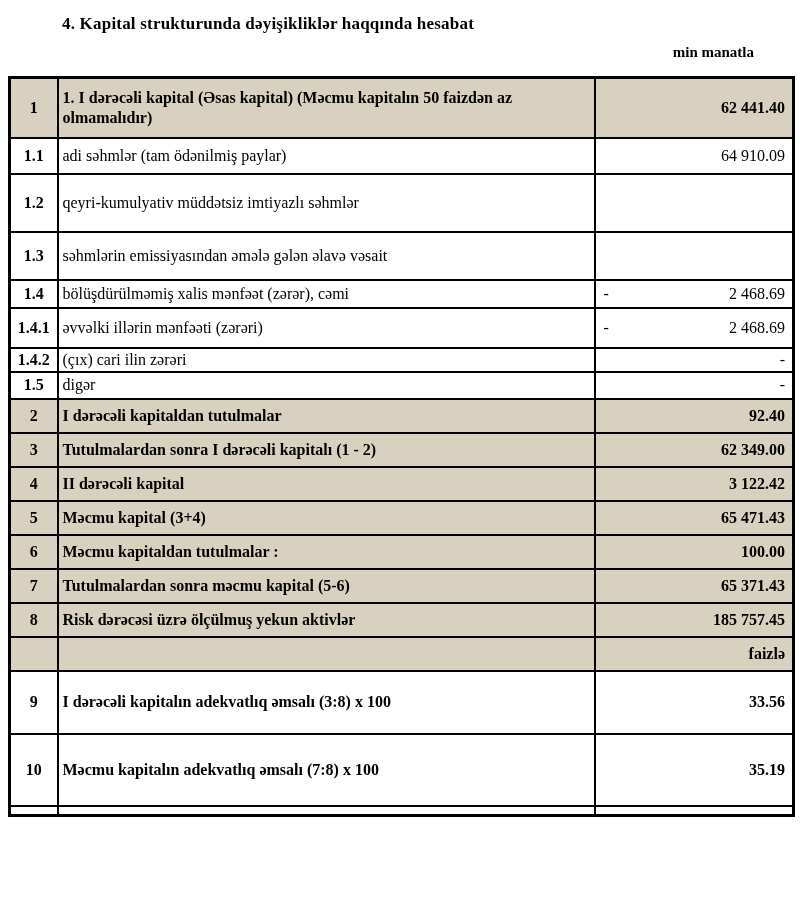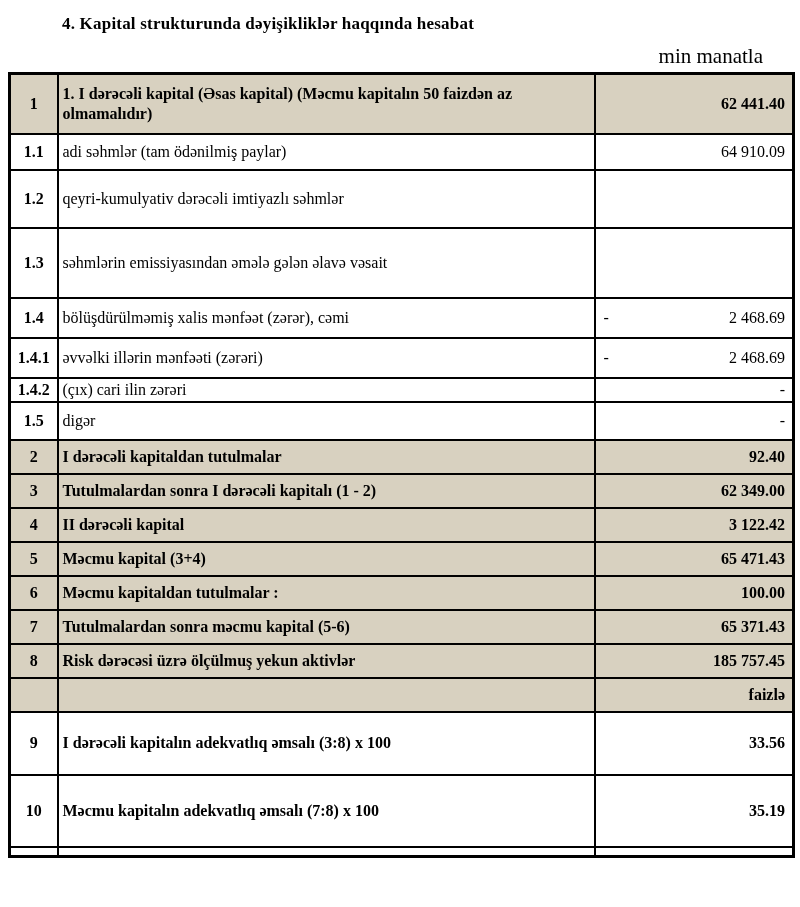--- a/index.html
+++ b/index.html
@@ -6,35 +6,35 @@
     margin: 0;
     padding: 0;
     background: #ffffff;
     font-family: "Liberation Serif", serif;
     color: #000;
   }
   .page {
     width: 800px;
     height: 907px;
     box-sizing: border-box;
-    padding: 10px 9px 0 8px;
+    padding: 10px 18px 0 8px;
     background: #fff;
   }
   .doc-title {
     font-size: 17px;
     font-weight: bold;
     margin: 4px 0 10px 54px;
     letter-spacing: 0.2px;
   }
   .unit-label {
-    font-size: 21px;
-    font-weight: normal;
+    font-size: 15px;
+    font-weight: bold;
     text-align: right;
     padding-right: 28px;
-    margin-bottom: 3px;
+    margin-bottom: 15px;
   }
   table.report {
     border-collapse: collapse;
     table-layout: fixed;
     width: 784px;
     border: 3px solid #000;
   }
   table.report td {
     border: 2px solid #000;
     font-size: 16px;
@@ -104,39 +104,39 @@
           <td class="col-label">adi səhmlər (tam ödənilmiş paylar)</td>
           <td class="col-value">
             <div class="vwrap">
               <span class="sign"></span>
               <span class="val">64 910.09</span>
             </div>
           </td>
         </tr>
         <tr style="height: 58px;">
           <td class="col-num">1.2</td>
-          <td class="col-label">qeyri-kumulyativ dərəcəli imtiyazlı səhmlər</td>
+          <td class="col-label">qeyri-kumulyativ müddətsiz imtiyazlı səhmlər</td>
           <td class="col-value">
             <div class="vwrap">
               <span class="sign"></span>
               <span class="val"></span>
             </div>
           </td>
         </tr>
-        <tr style="height: 70px; margin-top: 27px;">
+        <tr style="height: 48px; margin-top: 27px;">
           <td class="col-num">1.3</td>
           <td class="col-label">səhmlərin emissiyasından əmələ gələn  əlavə vəsait</td>
           <td class="col-value">
             <div class="vwrap">
               <span class="sign"></span>
               <span class="val"></span>
             </div>
           </td>
         </tr>
-        <tr style="height: 40px;">
+        <tr style="height: 28px;">
           <td class="col-num">1.4</td>
           <td class="col-label">bölüşdürülməmiş xalis mənfəət (zərər), cəmi</td>
           <td class="col-value">
             <div class="vwrap">
               <span class="sign">-</span>
               <span class="val">2 468.69</span>
             </div>
           </td>
         </tr>
         <tr style="height: 40px;">
@@ -152,21 +152,21 @@
         <tr style="height: 18px;">
           <td class="col-num">1.4.2</td>
           <td class="col-label">(çıx) cari ilin zərəri</td>
           <td class="col-value">
             <div class="vwrap">
               <span class="sign"></span>
               <span class="val">-</span>
             </div>
           </td>
         </tr>
-        <tr style="height: 38px;">
+        <tr style="height: 27px;">
           <td class="col-num">1.5</td>
           <td class="col-label">digər</td>
           <td class="col-value">
             <div class="vwrap">
               <span class="sign"></span>
               <span class="val">-</span>
             </div>
           </td>
         </tr>
         <tr class="shaded bold" style="height: 34px;">

